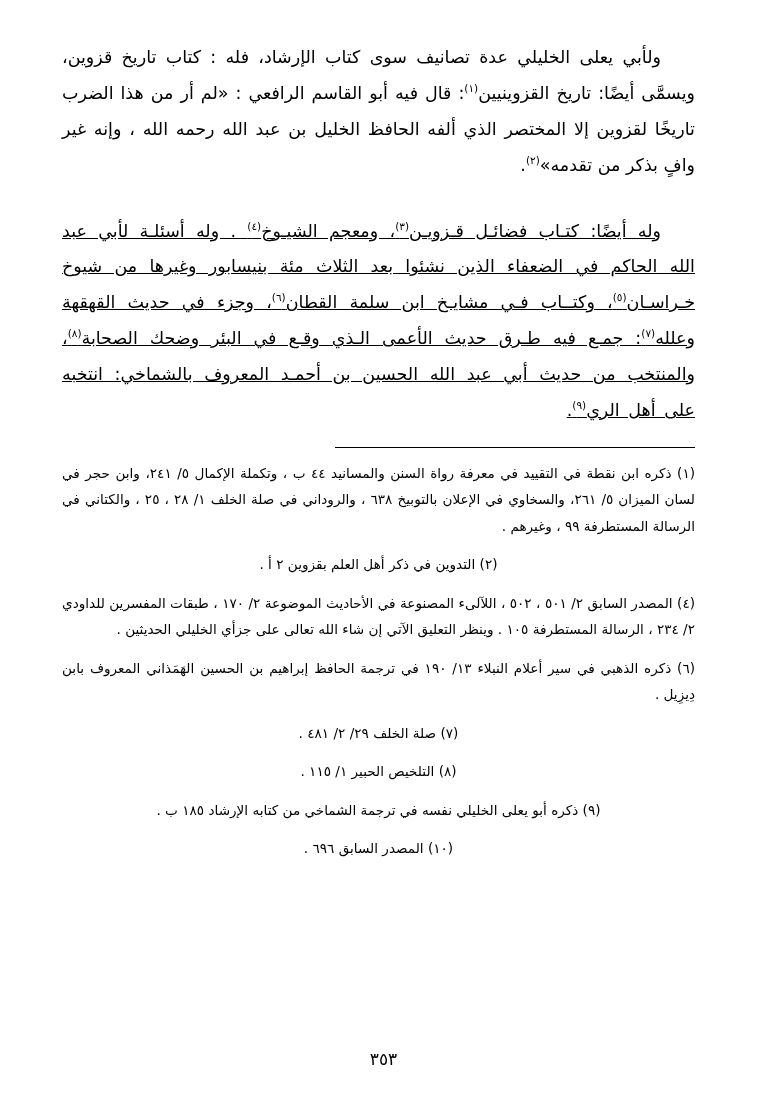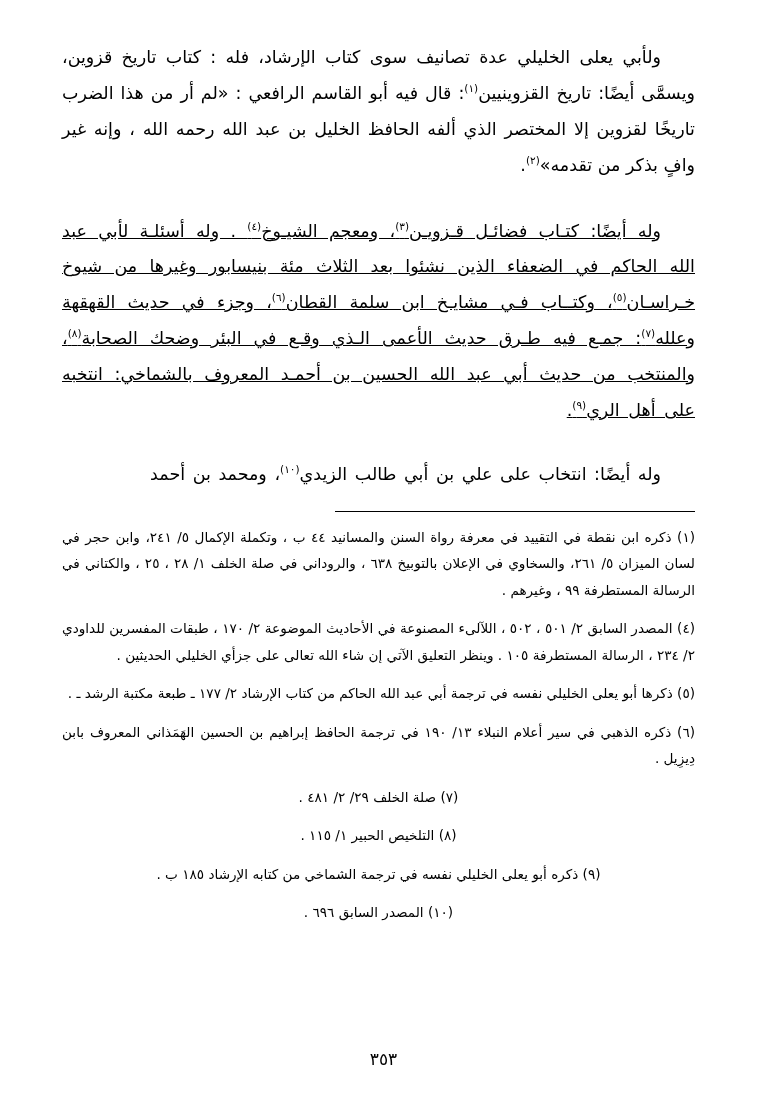--- a/index.html
+++ b/index.html
@@ -93,32 +93,29 @@
   <div class="body-text">
 
     <p class="para">
       <span>ولأبي يعلى الخليلي عدة تصانيف سوى كتاب الإرشاد، فله : كتاب تاريخ قزوين، ويسمَّى أيضًا: تاريخ القزوينيين</span><sup>(١)</sup><span>: قال فيه أبو القاسم الرافعي : «لم أر من هذا الضرب تاريخًا لقزوين إلا المختصر الذي ألفه الحافظ الخليل بن عبد الله رحمه الله ، وإنه غير وافٍ بذكر من تقدمه»</span><sup>(٢)</sup><span>.</span>
     </p>
 
     <p class="para spaced-1">
       <span>وله أيضًا: كتـاب فضائـل قـزويـن</span><sup>(٣)</sup><span>، ومعجم الشيـوخ</span><sup>(٤)</sup><span> . وله أسئلـة لأبي عبد الله الحاكم في الضعفاء الذين نشئوا بعد الثلاث مئة بنيسابور وغيرها من شيوخ خـراسـان</span><sup>(٥)</sup><span>، وكتــاب فـي مشايـخ ابن سلمة القطان</span><sup>(٦)</sup><span>، وجزء في حديث القهقهة وعلله</span><sup>(٧)</sup><span>: جمـع فيه طـرق حديث الأعمى الـذي وقـع في البئر وضحك الصحابة</span><sup>(٨)</sup><span>، والمنتخب من حديث أبي عبد الله الحسين بن أحمـد المعروف بالشماخي: انتخبه على أهل الري</span><sup>(٩)</sup><span>.</span>
     </p>
 
-    <p class="para spaced-2">
-      <span>وله أيضًا: انتخاب على علي بن أبي طالب الزيدي</span><sup>(١٠)</sup><span>، ومحمد بن أحمد</span>
-    </p>
 
   </div>
 
   <div class="rule"></div>
 
   <div class="footnotes">
     <p class="fn right-ind">(١) ذكره ابن نقطة في التقييد في معرفة رواة السنن والمسانيد ٤٤ ب ، وتكملة الإكمال ٥/ ٢٤١، وابن حجر في لسان الميزان ٥/ ٢٦١، والسخاوي في الإعلان بالتوبيخ ٦٣٨ ، والروداني في صلة الخلف ١/ ٢٨ ، ٢٥ ، والكتاني في الرسالة المستطرفة ٩٩ ، وغيرهم .</p>
+    <p class="fn centered">(٢) التدوين في ذكر أهل العلم بقزوين ٢ أ .</p>
     <p class="fn right-ind">(٤) المصدر السابق ٢/ ٥٠١ ، ٥٠٢ ، اللآلىء المصنوعة في الأحاديث الموضوعة ٢/ ١٧٠ ، طبقات المفسرين للداودي ٢/ ٢٣٤ ، الرسالة المستطرفة ١٠٥ . وينظر التعليق الآتي إن شاء الله تعالى على جزأي الخليلي الحديثين .</p>
-    <p class="fn right-ind">(٥) ذكرها أبو يعلى الخليلي نفسه في ترجمة أبي عبد الله الحاكم من كتاب الإرشاد ٢/ ١٧٧ ـ طبعة مكتبة الرشد ـ .</p>
     <p class="fn right-ind">(٦) ذكره الذهبي في سير أعلام النبلاء ١٣/ ١٩٠ في ترجمة الحافظ إبراهيم بن الحسين الهَمَذاني المعروف بابن دِيزِيل .</p>
     <p class="fn centered">(٧) صلة الخلف ٢٩/ ٢/ ٤٨١ .</p>
     <p class="fn centered">(٨) التلخيص الحبير ١/ ١١٥ .</p>
     <p class="fn centered">(٩) ذكره أبو يعلى الخليلي نفسه في ترجمة الشماخي من كتابه الإرشاد ١٨٥ ب .</p>
     <p class="fn centered">(١٠) المصدر السابق ٦٩٦ .</p>
   </div>
 
   <div class="page-number">٣٥٣</div>
 
 </div>

